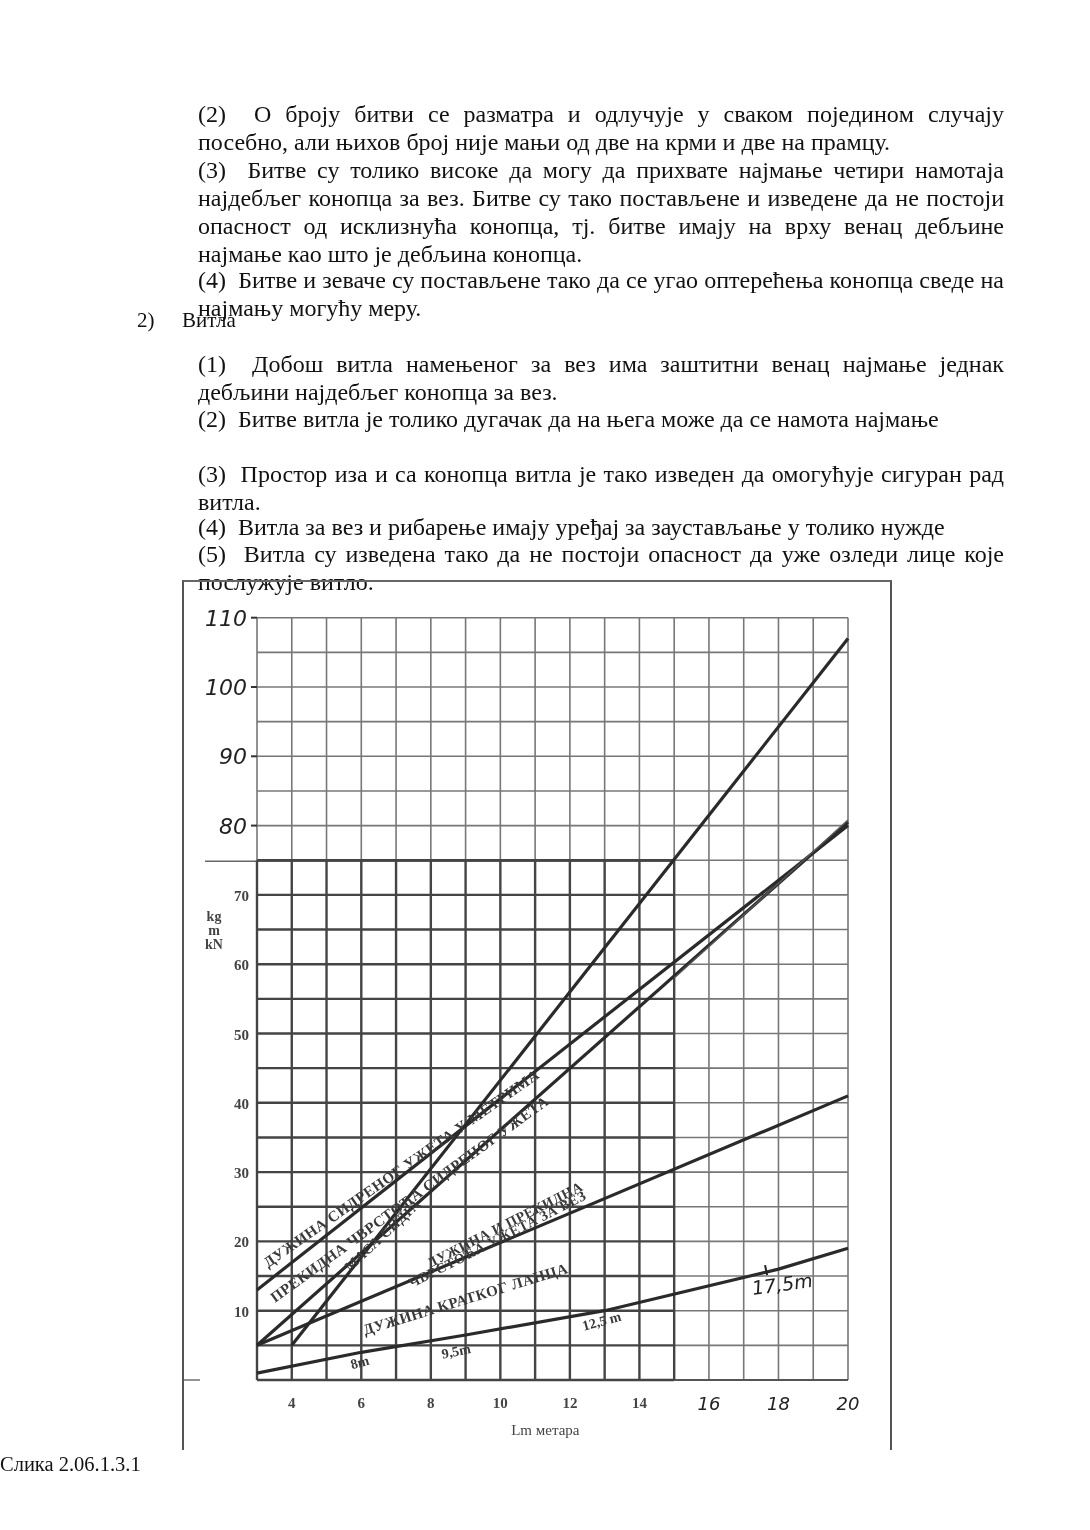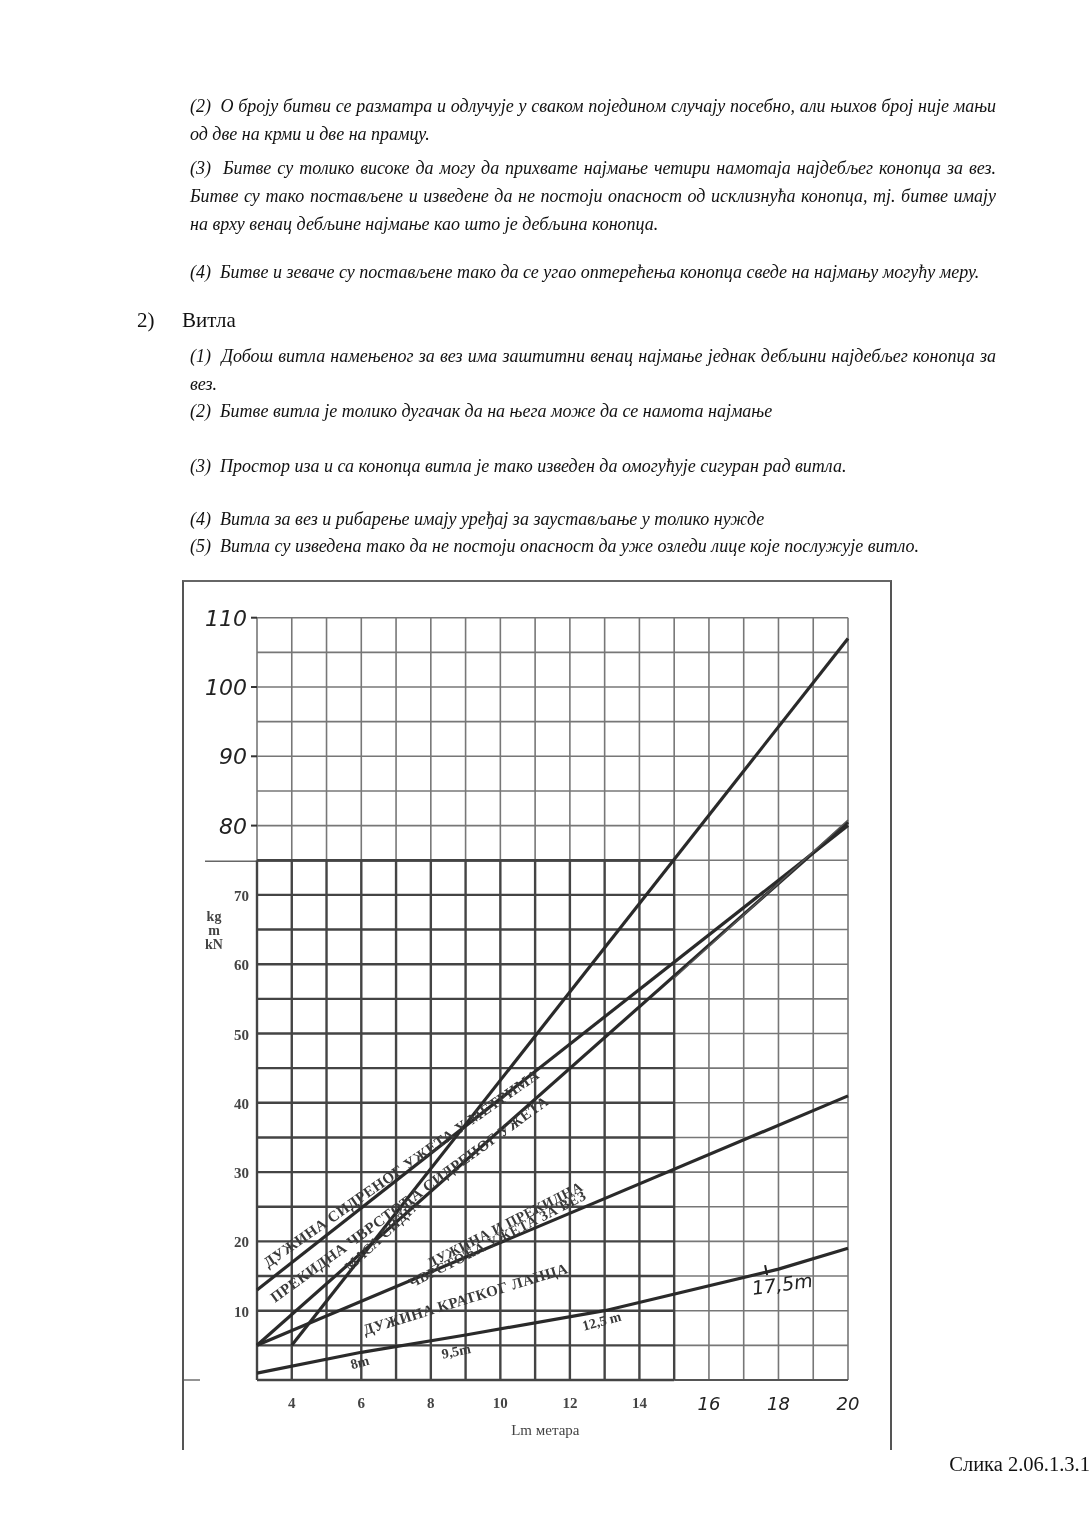--- a/index.html
+++ b/index.html
@@ -1,39 +1,39 @@
 <!DOCTYPE html>
 <html><head>
 <meta charset="utf-8">
 <style>
   html, body { margin: 0; padding: 0; background: #ffffff; }
   body { width: 1090px; height: 1530px; position: relative; overflow: hidden;
          font-family: "Liberation Serif", "DejaVu Serif", serif; color: #111; }
-  .para { position: absolute; left: 182px; width: 806px; font-size: 18px; line-height: 28px;
-          text-align: justify; margin: 8px; font-style: italic; }
+  .para { position: absolute; left: 182px; width: 806px; font-size: 24px; line-height: 28px;
+          text-align: justify; margin: 16px; }
   .indent2 { padding-left: 30px; }
   .sec { position: absolute; left: 137px; font-size: 21px; line-height: 28px; }
   .sec .num { display: inline-block; width: 45px; }
   .figure-frame { position: absolute; left: 182px; top: 580px; width: 706px; height: 868px;
                   border-left: 2px solid #555; border-right: 2px solid #555; border-top: 2px solid #666; }
-  .caption { position: absolute; left: 0; width: 1090px; top: 1453px; text-align: right;
+  .caption { position: absolute; left: 0; width: 1090px; top: 1453px; text-align: left;
              font-size: 20.5px; }
   svg text { font-family: "Liberation Serif", "DejaVu Serif", serif; }
   .hand { font-family: "DejaVu Sans", sans-serif; font-style: italic; }
 </style>
 </head>
 <body>
 
 <div>
 
   <p class="para" style="top:84px;">
     <span>(2)</span>&nbsp;
     <span>О броју битви се разматра и одлучује у сваком појединoм случају посебно, али њихов број није мањи од две на крми и две на прамцу.</span>
   </p>
-  <p class="para" style="top:146px;">
+  <p class="para" style="top:140px;">
     <span>(3)</span>&nbsp;
     <span>Битве су толико високе да могу да прихвате најмање четири намотаја најдебљег конопца за вез. Битве су тако постављене и изведене да не постоји опасност од исклизнућа конопца, тј. битве имају на врху венац дебљине најмање као што је дебљина конопца.</span>
   </p>
   <p class="para" style="top:250px;">
     <span>(4)</span>&nbsp;
     <span>Битве и зеваче су постављене тако да се угао оптерећења конопца сведе на најмању могућу меру.</span>
   </p>
 
   <div class="sec" style="top:306px;">
     <span class="num">2)</span><span>Витла</span>

